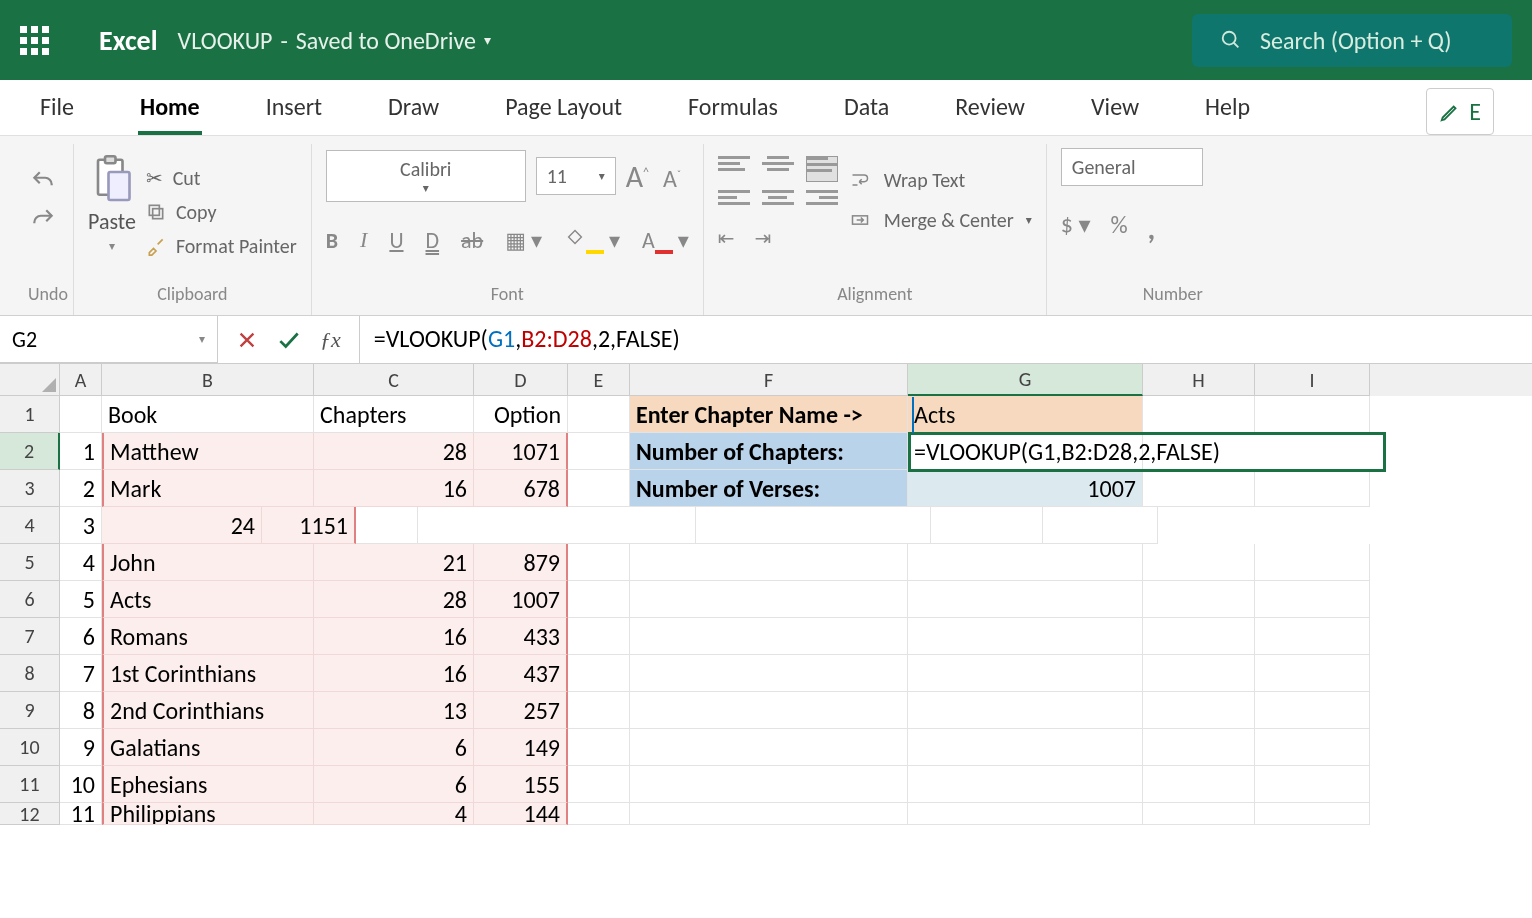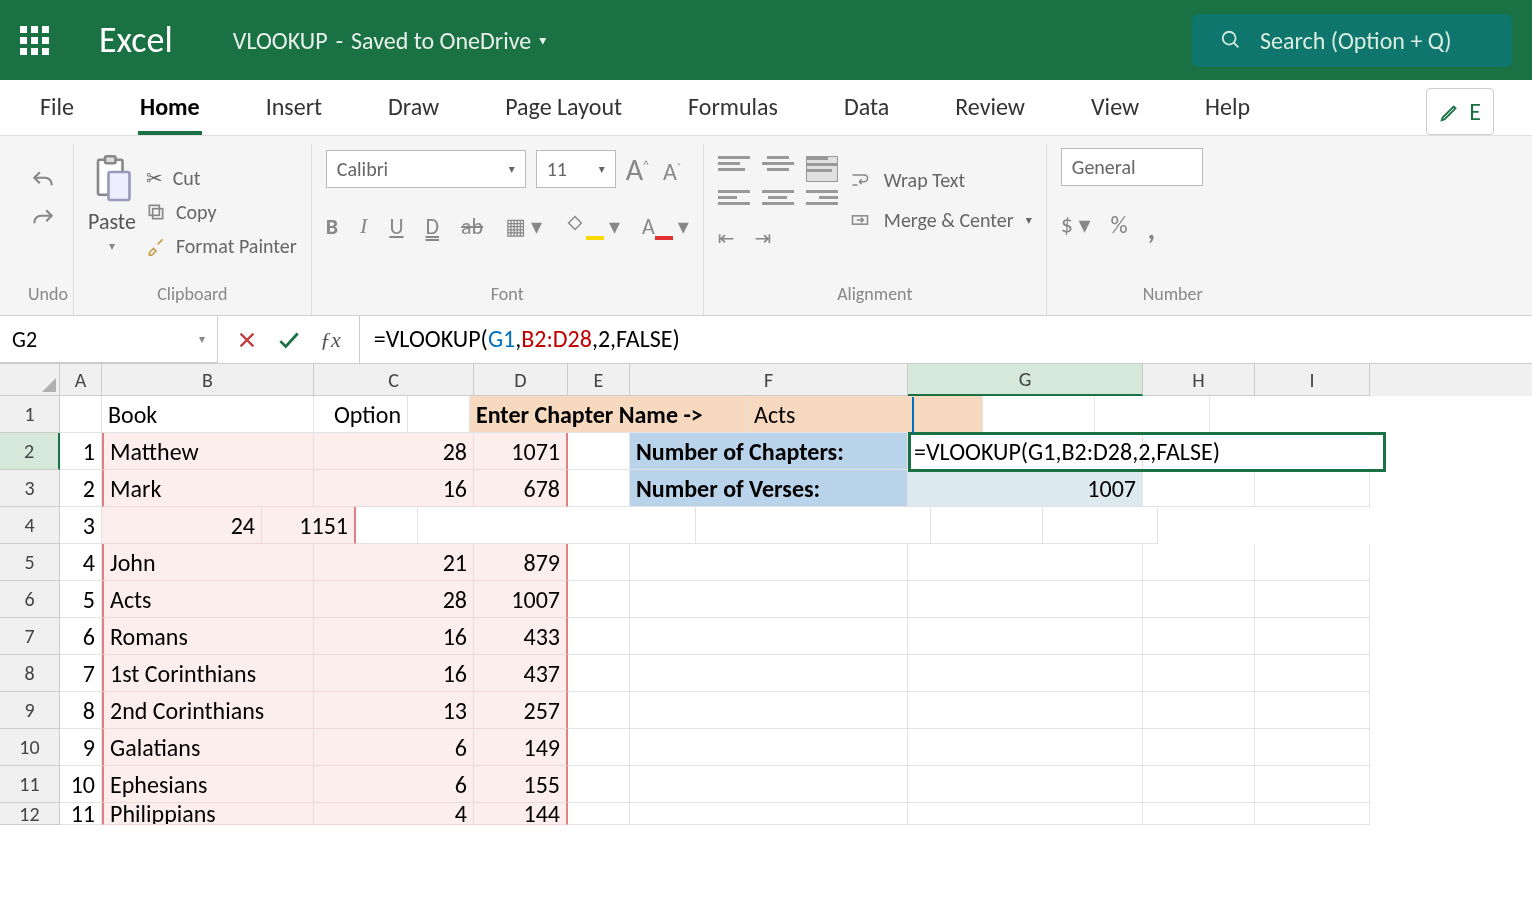--- a/index.html
+++ b/index.html
@@ -2,21 +2,21 @@
 <html><head>
 <meta charset="utf-8">
 <style>
   * { box-sizing: border-box; margin: 0; padding: 0; }
   body { font-family: 'Segoe UI', Calibri, Arial, sans-serif; background: #fff; overflow: hidden; }
   
   
   .titlebar { background: #1a7143; height: 80px; display: flex; align-items: center; padding: 0 20px; color: #fff; }
   .app-icon { display: grid; grid-template-columns: repeat(3, 7px); grid-template-rows: repeat(3, 7px); gap: 4px; margin-right: 50px; cursor: pointer; }
   .app-icon span { background: #fff; width: 7px; height: 7px; }
-  .app-name { font-size: 36px; font-weight: 400; margin-right: 60px; }
+  .app-name { font-size: 28px; font-weight: 700; margin-right: 20px; }
   .doc-title { font-size: 24px; font-weight: 400; color: #e8f0ec; display: flex; align-items: center; gap: 8px; }
   .doc-title .chev { font-size: 14px; }
   .search-box { margin-left: auto; background: #0f766e; border-radius: 6px; padding: 12px 28px; display: flex; align-items: center; gap: 18px; font-size: 24px; color: #d8ece0; min-width: 320px; }
   
   
   .tabs { background: #fff; height: 56px; display: flex; align-items: flex-end; padding: 0 38px; gap: 62px; border-bottom: 1px solid #e0e0e0; font-size: 24px; }
   .tab { padding: 10px 2px 14px; cursor: pointer; color: #333; white-space: nowrap; }
   .tab.active { font-weight: 700; color: #000; border-bottom: 4px solid #1a7143; padding-bottom: 10px; }
   .editing-btn { margin-left: auto; display: flex; align-items: center; gap: 8px; color: #1a7143; font-size: 24px; padding: 8px 12px; border: 1px solid #ccc; border-radius: 4px; }
   
@@ -26,21 +26,21 @@
   .ribbon-group:last-child { border-right: none; }
   .group-body { flex: 1; display: flex; align-items: flex-start; gap: 10px; }
   .group-label { text-align: center; font-size: 18px; color: #888; padding: 6px 0; }
   .icon-btn { background: none; border: none; cursor: pointer; color: #666; display: flex; align-items: center; justify-content: center; }
   .undo-col { display: flex; flex-direction: column; gap: 12px; padding-top: 20px; }
   .paste-col { display: flex; flex-direction: column; align-items: center; gap: 4px; padding-top: 6px; }
   .paste-col .lbl { font-size: 22px; color: #555; }
   .clip-col { display: flex; flex-direction: column; gap: 10px; font-size: 20px; padding-top: 18px; color: #666; }
   .clip-col div { display: flex; gap: 10px; align-items: center; }
   .font-row1 { display: flex; align-items: center; gap: 10px; margin-bottom: 14px; }
-  .font-select { border: 1px solid #bbb; background: #fff; padding: 6px 10px; font-size: 20px; color: #666; min-width: 200px; display: flex; justify-content: space-between; align-items: center; }
+  .font-select { border: 1px solid #bbb; background: #fff; padding: 6px 10px; font-size: 20px; color: #666; min-width: 200px; display: flex; justify-content: space-between; align-items: center; flex-direction: column; }
   .font-size-select { border: 1px solid #bbb; background: #fff; padding: 6px 10px; font-size: 20px; color: #666; width: 80px; display: flex; justify-content: space-between; align-items: center; }
   .font-row2 { display: flex; gap: 22px; align-items: center; font-size: 22px; color: #888; }
   .font-col { display: flex; flex-direction: column; padding-top: 2px; }
   .aa-btns { display: flex; gap: 14px; font-size: 24px; color: #888; align-items: baseline; }
   .aa-btns .big { font-size: 30px; }
   .align-grid { display: grid; grid-template-columns: repeat(3, 32px); gap: 8px 12px; padding-top: 4px; }
   .align-btn { width: 32px; height: 26px; color: #888; display: flex; flex-direction: column; gap: 3px; }
   .align-btn span { height: 3px; background: #999; }
   .wrap-col { display: flex; flex-direction: column; gap: 16px; font-size: 20px; color: #666; padding-top: 20px; }
   .wrap-col div { display: flex; gap: 12px; align-items: center; }
@@ -326,20 +326,21 @@
     <div class="col-h col-F">F</div>
     <div class="col-h sel col-G">G</div>
     <div class="col-h col-H">H</div>
     <div class="col-h col-I">I</div>
   </div>
   <div class="rows" id="rows">
       <div class="row">
         <div class="row-h">1</div>
         <div class="cell col-A"></div>
         <div class="cell col-B">Book</div>
+        <div class="cell col-C">Chapters</div>
         <div class="cell col-D num">Option</div>
         <div class="cell col-E"></div>
         <div class="cell col-F orange bold">Enter Chapter Name -&gt;</div>
         <div class="cell col-G orange">Acts</div>
         <div class="cell col-H"></div>
         <div class="cell col-I"></div>
       </div>
       <div class="row">
         <div class="row-h sel">2</div>
         <div class="cell col-A num">1</div>

